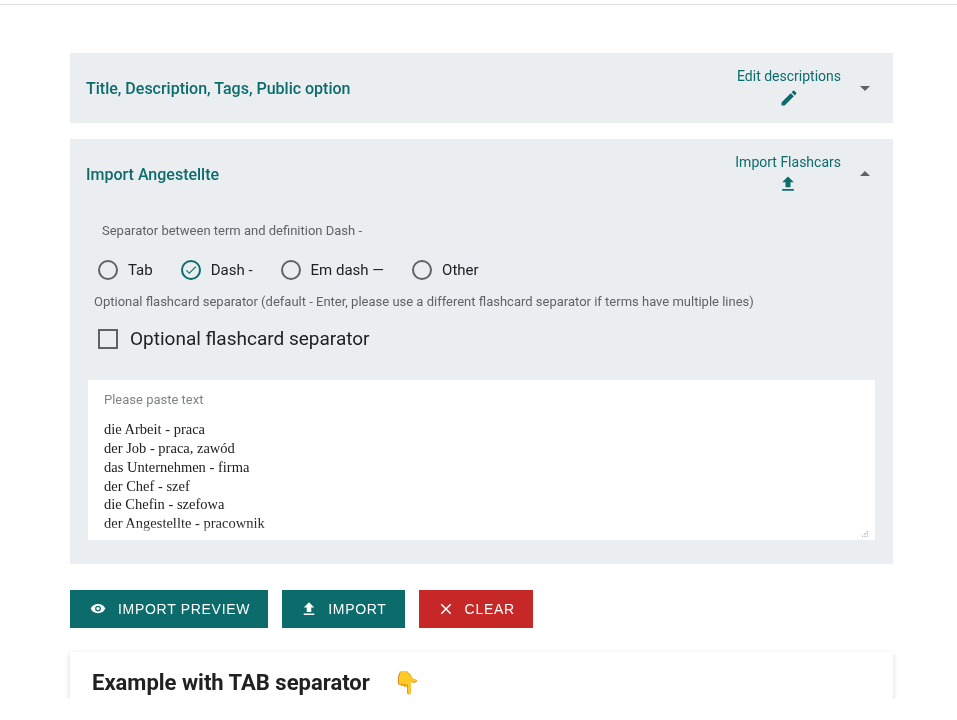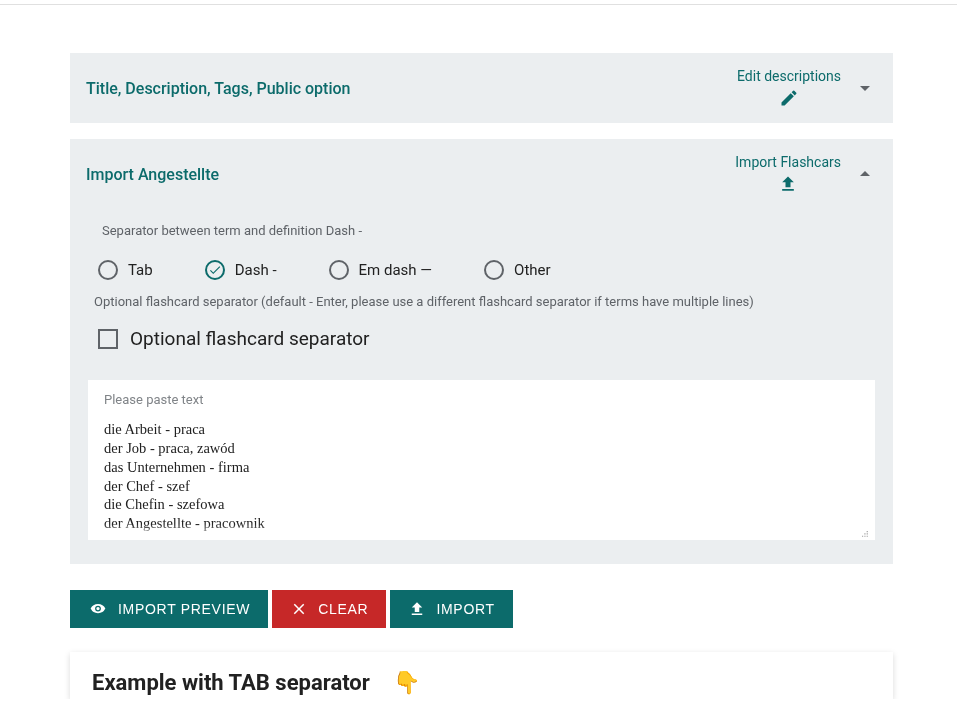--- a/index.html
+++ b/index.html
@@ -68,21 +68,21 @@
     .section-label {
       color: #5f6368;
       font-size: 13px;
       margin: 0 0 22px 0;
       padding-left: 14px;
     }
 
     .radio-row {
       display: flex;
       align-items: center;
-      gap: 52px;
+      gap: 28px;
       padding-left: 10px;
       margin-bottom: 14px;
     }
     .radio-opt {
       display: flex;
       align-items: center;
       gap: 10px;
       cursor: pointer;
     }
     .radio-circle {
@@ -166,21 +166,21 @@
       position: absolute;
       left: 0; right: 0; bottom: 0;
       height: 16px;
       background: linear-gradient(to bottom, rgba(255,255,255,0), #fff);
       pointer-events: none;
     }
 
     
     .actions {
       display: flex;
-      gap: 4px;
+      gap: 14px;
       margin: 26px 0 24px 0;
     }
     .btn {
       display: flex;
       align-items: center;
       gap: 10px;
       padding: 10px 18px;
       border: none;
       color: #fff;
       font-size: 14px;
@@ -315,35 +315,35 @@
     <div class="actions">
       <button class="btn teal">
         <span class="btn-icon">
           <svg width="20" height="20" viewBox="0 0 24 24" fill="currentColor">
               <path d="M12 6a9.77 9.77 0 0 0-8.82 5.5A9.77 9.77 0 0 0 12 17a9.77 9.77 0 0 0 8.82-5.5A9.77 9.77 0 0 0 12 6zm0 9a3.5 3.5 0 1 1 0-7 3.5 3.5 0 0 1 0 7zm0-5.5a2 2 0 1 0 0 4 2 2 0 0 0 0-4z"></path>
               <path fill="none" stroke="currentColor" stroke-width="1.5" d="M2 3h20v18H2z" opacity="0"></path>
             </svg>
         </span>
         <span>IMPORT PREVIEW</span>
       </button>
+      <button class="btn teal">
+        <span class="btn-icon">
+          <svg width="18" height="18" viewBox="0 0 24 24" fill="currentColor">
+              <path d="M9 16h6v-6h4l-7-7-7 7h4v6zm-4 2h14v2H5v-2z"></path>
+            </svg>
+        </span>
+        <span>IMPORT</span>
+      </button>
       <button class="btn red">
         <span class="btn-icon">
           <svg width="18" height="18" viewBox="0 0 24 24" fill="currentColor">
               <path d="M19 6.41 17.59 5 12 10.59 6.41 5 5 6.41 10.59 12 5 17.59 6.41 19 12 13.41 17.59 19 19 17.59 13.41 12z"></path>
             </svg>
         </span>
         <span>CLEAR</span>
-      </button>
-      <button class="btn teal">
-        <span class="btn-icon">
-          <svg width="18" height="18" viewBox="0 0 24 24" fill="currentColor">
-              <path d="M9 16h6v-6h4l-7-7-7 7h4v6zm-4 2h14v2H5v-2z"></path>
-            </svg>
-        </span>
-        <span>IMPORT</span>
       </button>
     </div>
 
     <div class="example-card">
       <div class="example-title">
         <span>Example with TAB separator</span>
         <span class="emoji">👇</span>
       </div>
     </div>
 

